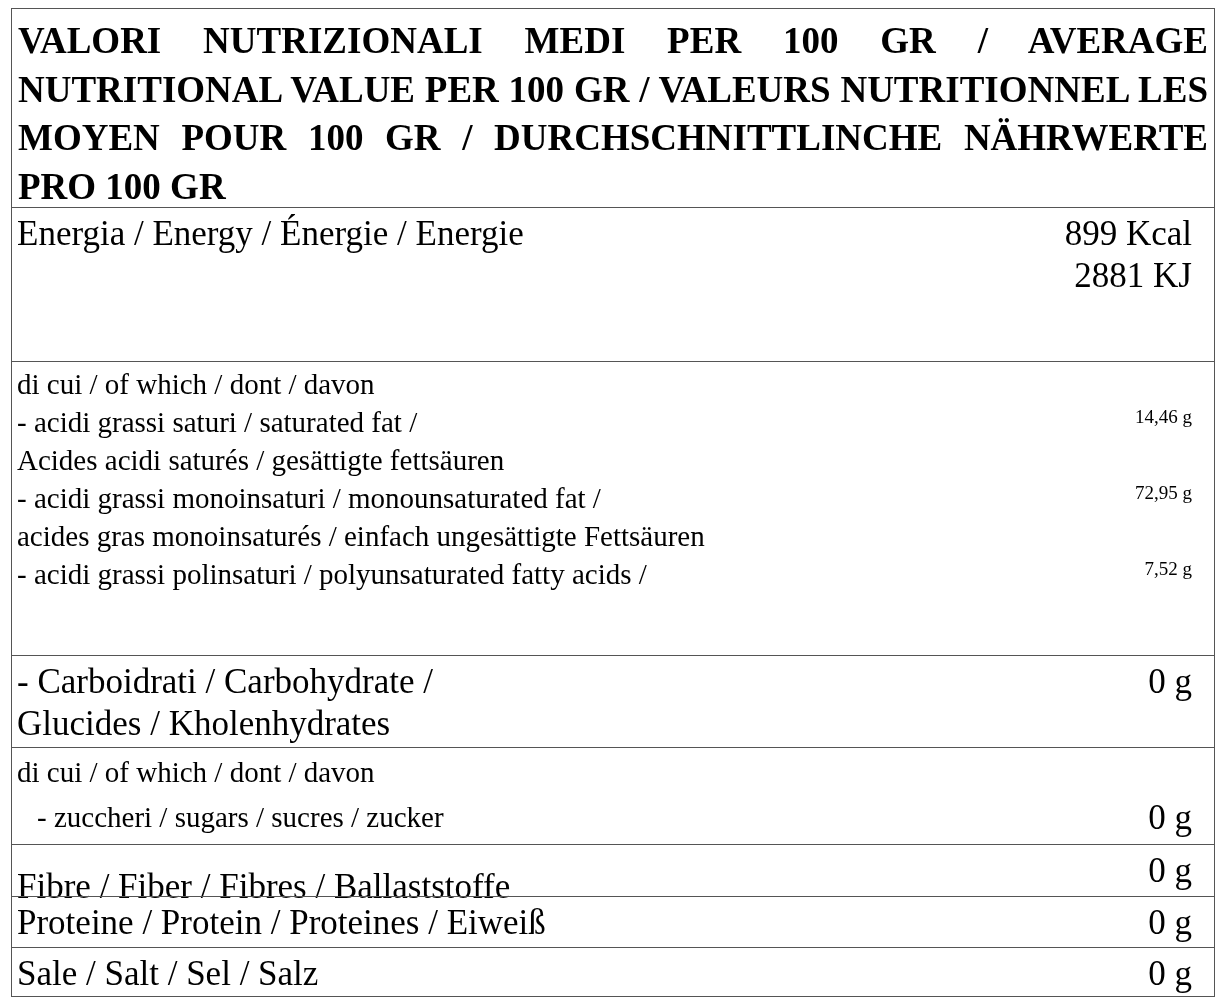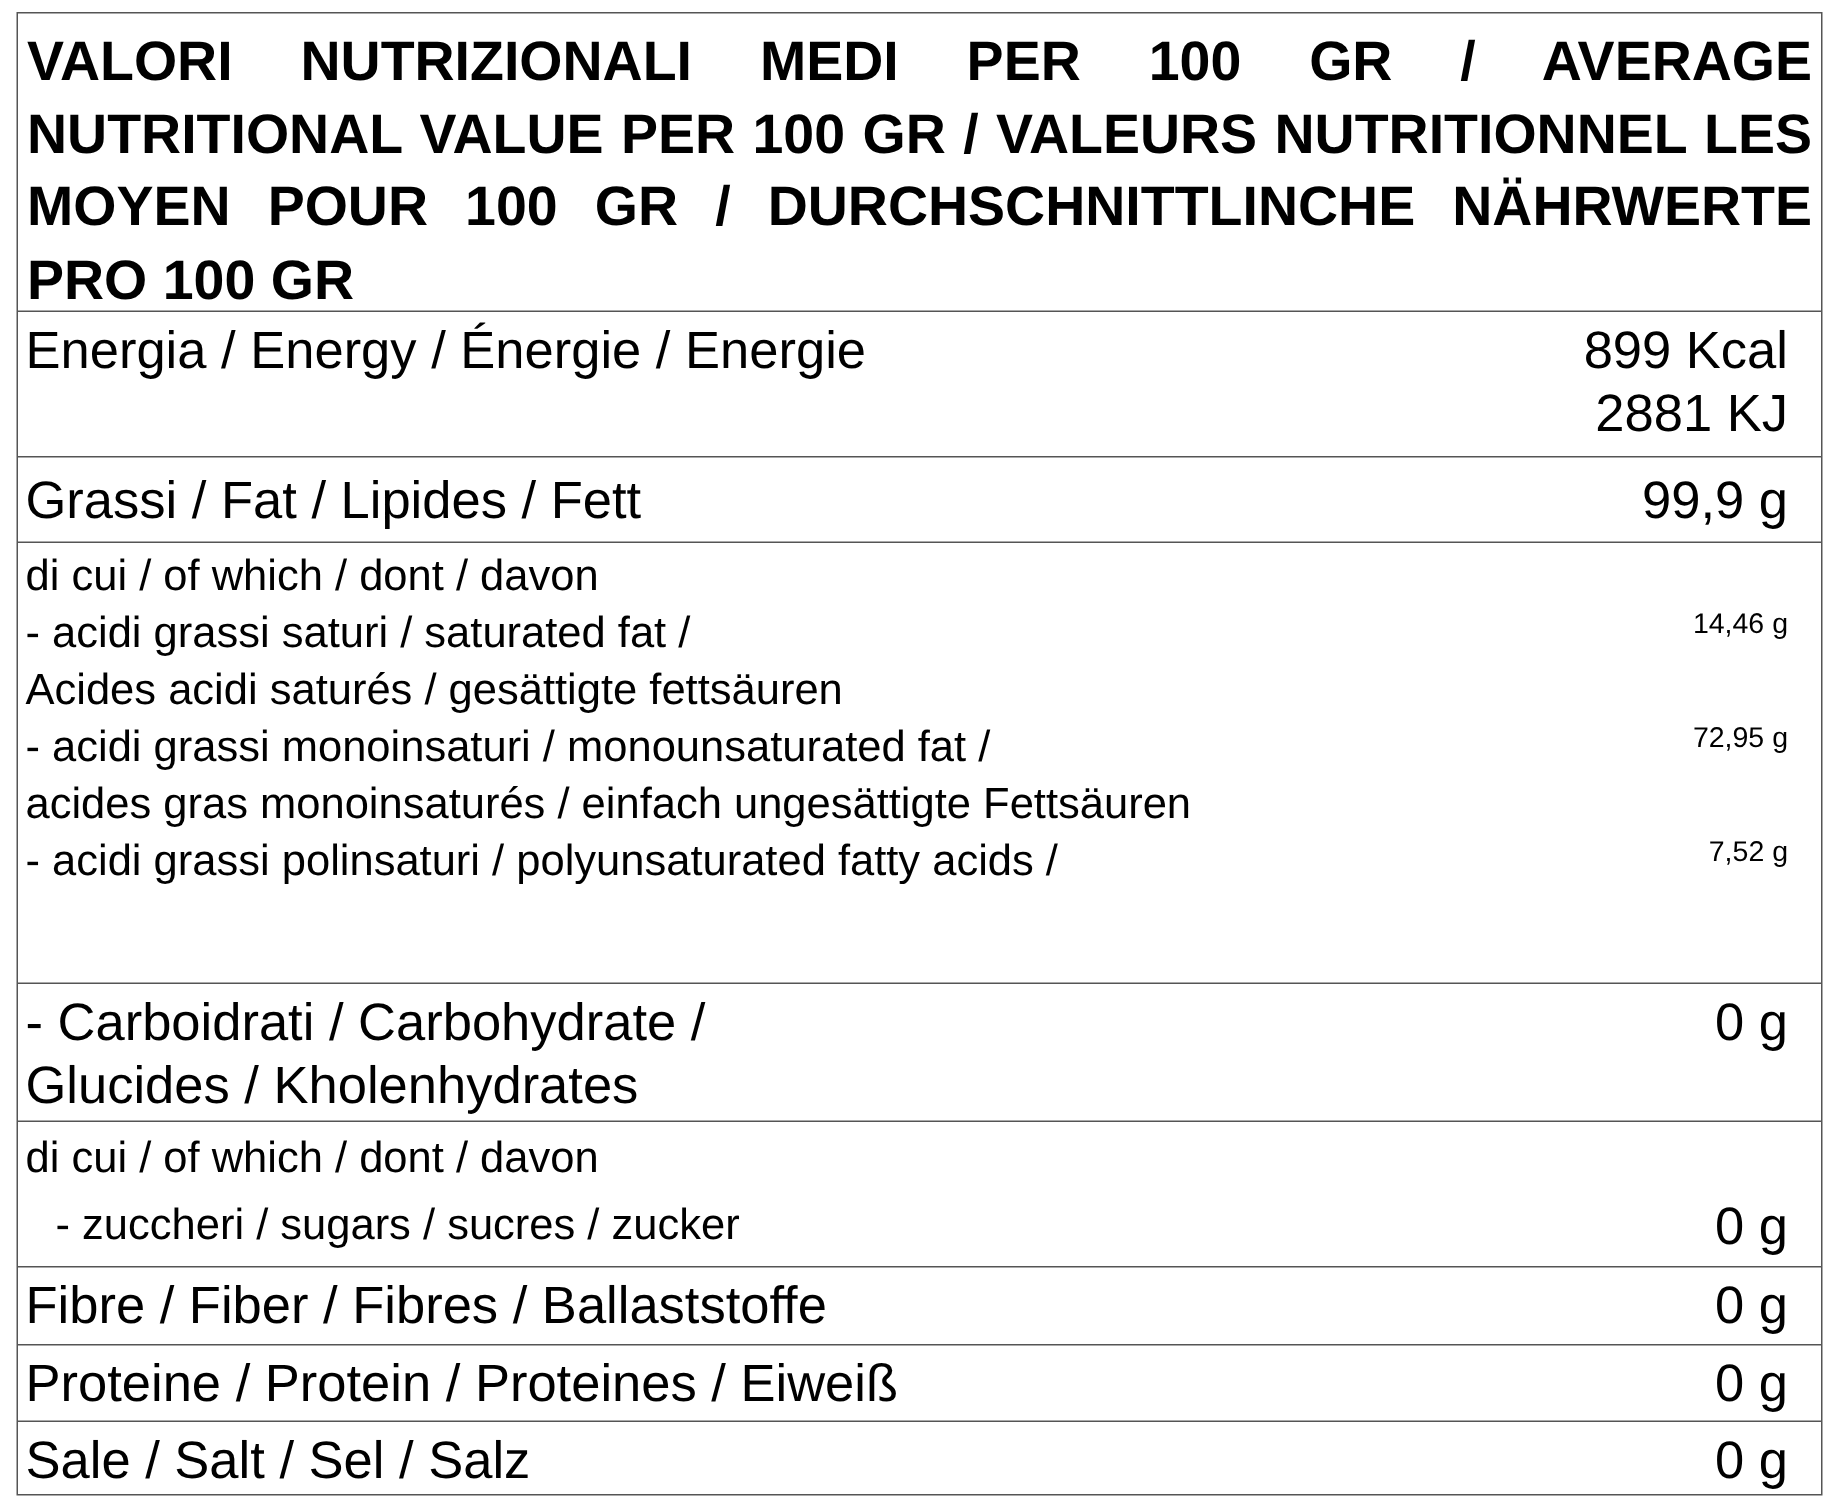--- a/index.html
+++ b/index.html
@@ -1,18 +1,18 @@
 <!DOCTYPE html>
 <html><head>
   <meta charset="utf-8">
   <style>
     html, body { margin: 0; padding: 0; background: #ffffff; }
     body { width: 1221px; height: 1000px; position: relative; overflow: hidden; font-family: "Liberation Sans", sans-serif; color: #000; }
     .label { position: absolute; left: 11px; top: 8px; width: 1204px; height: 989px; border: 1.5px solid #555; box-sizing: border-box; }
-    .sec { position: absolute; left: 0; width: 100%; box-sizing: border-box; border-top: 1.5px solid #555; }
+    .sec { position: absolute; left: 0; width: 100%; box-sizing: border-box; border-top: 1.5px solid #555; font-family: Liberation Serif, serif; }
     .sec.first { border-top: none; }
     .title { position: absolute; left: 6px; right: 6px; top: 8px; font-weight: bold; font-size: 37px; line-height: 48.5px; text-align: justify; text-align-last: left; letter-spacing: 0; }
     .name { position: absolute; left: 5px; white-space: nowrap; font-size: 35px; }
     .val { position: absolute; right: 22px; white-space: nowrap; font-size: 35px; text-align: right; }
     .line { position: absolute; left: 5px; white-space: nowrap; font-size: 29px; }
     .sval { position: absolute; right: 22px; white-space: nowrap; font-size: 19px; }
   </style>
 </head>
 <body>
 
@@ -21,24 +21,20 @@
   <div class="sec first" style="top:0; height:198px;">
     <div class="title">VALORI NUTRIZIONALI MEDI PER 100 GR / AVERAGE NUTRITIONAL VALUE PER 100 GR / VALEURS NUTRITIONNEL LES MOYEN POUR 100 GR / DURCHSCHNITTLINCHE NÄHRWERTE PRO 100 GR</div>
   </div>
 
   <div class="sec" style="top:198px; height:97px;">
     <div class="name" style="top:6px;">Energia / Energy / Énergie / Energie</div>
     <div class="val" style="top:6px;">899 Kcal</div>
     <div class="val" style="top:48px;">2881 KJ</div>
   </div>
 
-  <div class="sec" style="top:295px; height:57px;">
-    <div class="name" style="top:9px;">Grassi / Fat / Lipides / Fett</div>
-    <div class="val" style="top:9px;">99,9 g</div>
-  </div>
 
   <div class="sec" style="top:352px; height:294px;">
     <div class="line" style="top:6px;">di cui / of which / dont / davon</div>
     <div class="line" style="top:44px;">- acidi grassi saturi / saturated fat /</div>
     <div class="sval" style="top:44px;">14,46 g</div>
     <div class="line" style="top:82px;">Acides acidi saturés / gesättigte fettsäuren</div>
     <div class="line" style="top:120px;">- acidi grassi monoinsaturi / monounsaturated fat /</div>
     <div class="sval" style="top:120px;">72,95 g</div>
     <div class="line" style="top:158px;">acides gras monoinsaturés / einfach ungesättigte Fettsäuren</div>
     <div class="line" style="top:196px;">- acidi grassi polinsaturi / polyunsaturated fatty acids /</div>
@@ -51,21 +47,21 @@
     <div class="name" style="top:48px;text-align:right;">Glucides / Kholenhydrates</div>
   </div>
 
   <div class="sec" style="top:738px; height:97px;">
     <div class="line" style="top:8px;">di cui / of which / dont / davon</div>
     <div class="line" style="top:53px;margin-left:20px;">- zuccheri / sugars / sucres / zucker</div>
     <div class="val" style="top:50px;">0 g</div>
   </div>
 
   <div class="sec" style="top:835px; height:52px;">
-    <div class="name" style="top:6px;text-align:right;">Fibre / Fiber / Fibres / Ballaststoffe</div>
+    <div class="name" style="top:22px;text-align:right;">Fibre / Fiber / Fibres / Ballaststoffe</div>
     <div class="val" style="top:6px;">0 g</div>
   </div>
 
   <div class="sec" style="top:887px; height:51px;">
     <div class="name" style="top:6px;">Proteine / Protein / Proteines / Eiweiß</div>
     <div class="val" style="top:6px;">0 g</div>
   </div>
 
   <div class="sec" style="top:938px; height:51px;">
     <div class="name" style="top:6px;">Sale / Salt / Sel / Salz</div>

